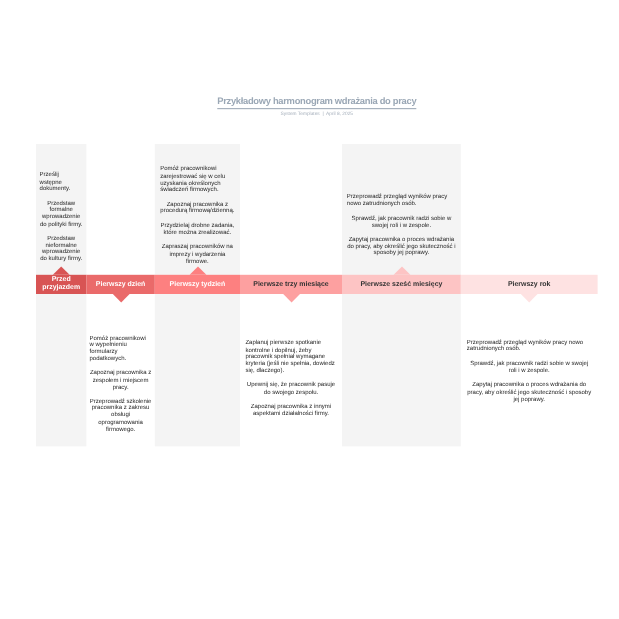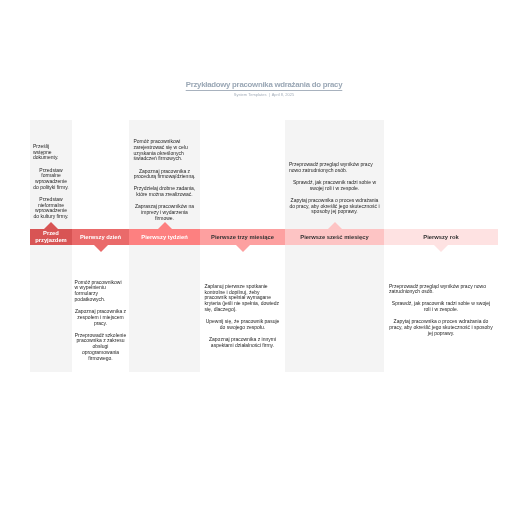--- a/index.html
+++ b/index.html
@@ -40,21 +40,21 @@
   .colbox{position:absolute;box-sizing:border-box;}
   .para{font-size:5px;line-height:5.75px;color:#1f1f1f;text-align:center;margin:0 0 6.4px 0;}
   .para.first{text-align:left;}
 </style>
 </head>
 <body>
 
 <div class="page">
 
   <div class="header">
-    <div class="title">Przykładowy pracownika wdrażania do pracy</div>
+    <div class="title">Przykładowy harmonogram wdrażania do pracy</div>
     <div class="subtitle">System Templates  |  April 8, 2025</div>
   </div>
 
   <div class="chart">
     <div id="stripes">
         <div class="stripe" style="left: 0px; width: 42px; background: rgb(244, 244, 244);"></div>
         <div class="stripe" style="left: 99px; width: 71px; background: rgb(244, 244, 244);"></div>
         <div class="stripe" style="left: 255px; width: 99px; background: rgb(244, 244, 244);"></div>
       </div>
     <div id="cols">

